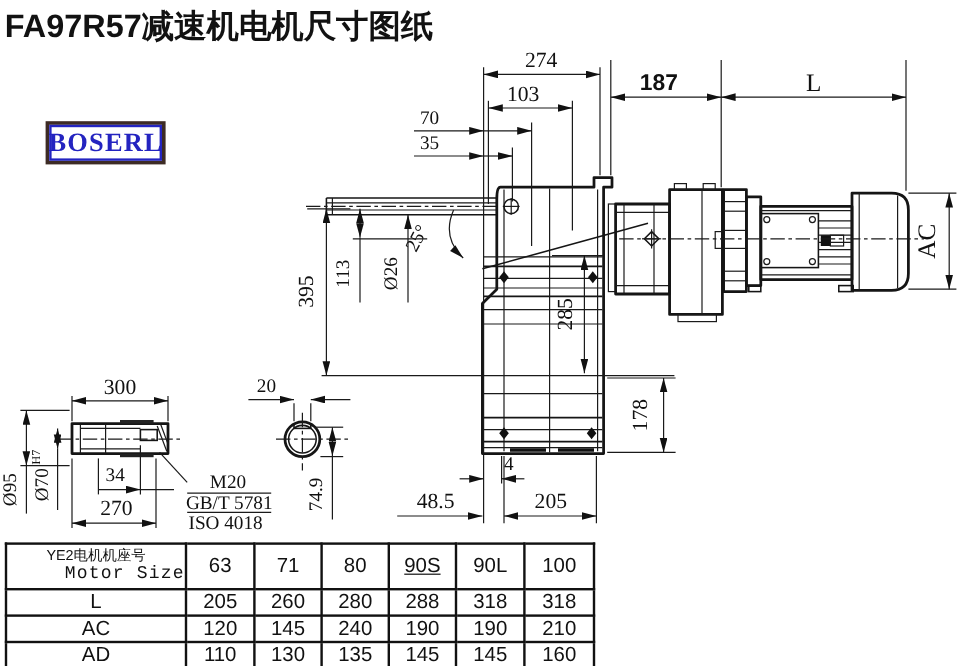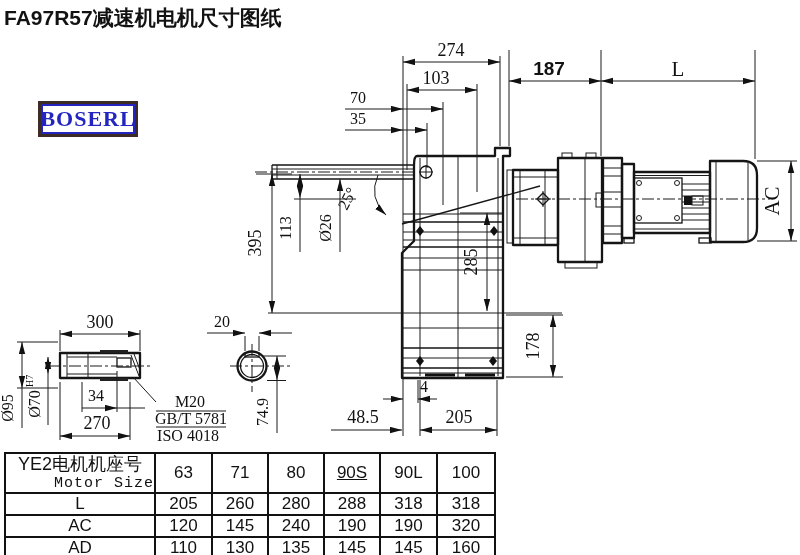--- a/index.html
+++ b/index.html
@@ -1,19 +1,19 @@
 <!DOCTYPE html>
 <html><head>
 <meta charset="utf-8">
 <style>
   html,body{margin:0;padding:0;background:#fff;}
   #page{position:relative;width:800px;height:555px;background:#fff;overflow:hidden;
         font-family:"Liberation Sans",sans-serif;color:#111;}
   
-  #title{position:absolute;left:4px;top:4px;font-size:21px;font-weight:bold;
+  #title{position:absolute;left:4px;top:4px;font-size:27px;font-weight:bold;
          letter-spacing:0px;color:#121212;white-space:nowrap;}
   
   #logo{position:absolute;left:38px;top:101px;width:100px;height:36px;
         border:3px solid #3d2b25;background:#fff;box-sizing:border-box;padding:0;}
   #logo .inner{width:100%;height:100%;box-sizing:border-box;border:2px solid #2424c0;
         display:flex;align-items:center;justify-content:center;}
   #logo .inner span{font-family:"Liberation Serif",serif;font-weight:bold;
         font-size:22px;color:#2424c0;letter-spacing:1px;line-height:1;}
   
   svg{position:absolute;left:0;top:0;}
@@ -29,21 +29,21 @@
   text.db{font-family:"Liberation Sans",sans-serif;font-size:19px;font-weight:bold;fill:#111;}
   text.sup{font-family:"Liberation Serif",serif;font-size:10px;fill:#111;}
   .mid{text-anchor:middle;}
   
   #spec-table{position:absolute;left:4px;top:452px;border-collapse:collapse;
         table-layout:fixed;background:#fff;}
   #spec-table td{border:2px solid #111;text-align:center;vertical-align:middle;
         padding:0;font-size:17px;color:#111;}
   #spec-table td.hd{height:36px;}
   #spec-table td.rw{height:19px;}
-  .cn{font-size:18px;line-height:1.15;white-space:nowrap;}
+  .cn{font-size:12px;line-height:1.15;white-space:nowrap;}
   .en{font-family:"Liberation Mono",monospace;font-size:15px;letter-spacing:1px;white-space:nowrap;padding-left:48px;}
 </style>
 </head>
 <body>
 
 <div id="page">
 
   <div id="title">FA97R57减速机电机尺寸图纸</div>
 
   <div id="logo">
@@ -325,21 +325,21 @@
       <td class="rw">318</td>
       <td class="rw">318</td>
     </tr>
     <tr>
       <td class="rw">AC</td>
       <td class="rw">120</td>
       <td class="rw">145</td>
       <td class="rw">240</td>
       <td class="rw">190</td>
       <td class="rw">190</td>
-      <td class="rw">320</td>
+      <td class="rw">210</td>
     </tr>
     <tr>
       <td class="rw">AD</td>
       <td class="rw">110</td>
       <td class="rw">130</td>
       <td class="rw">135</td>
       <td class="rw">145</td>
       <td class="rw">145</td>
       <td class="rw">160</td>
     </tr>

